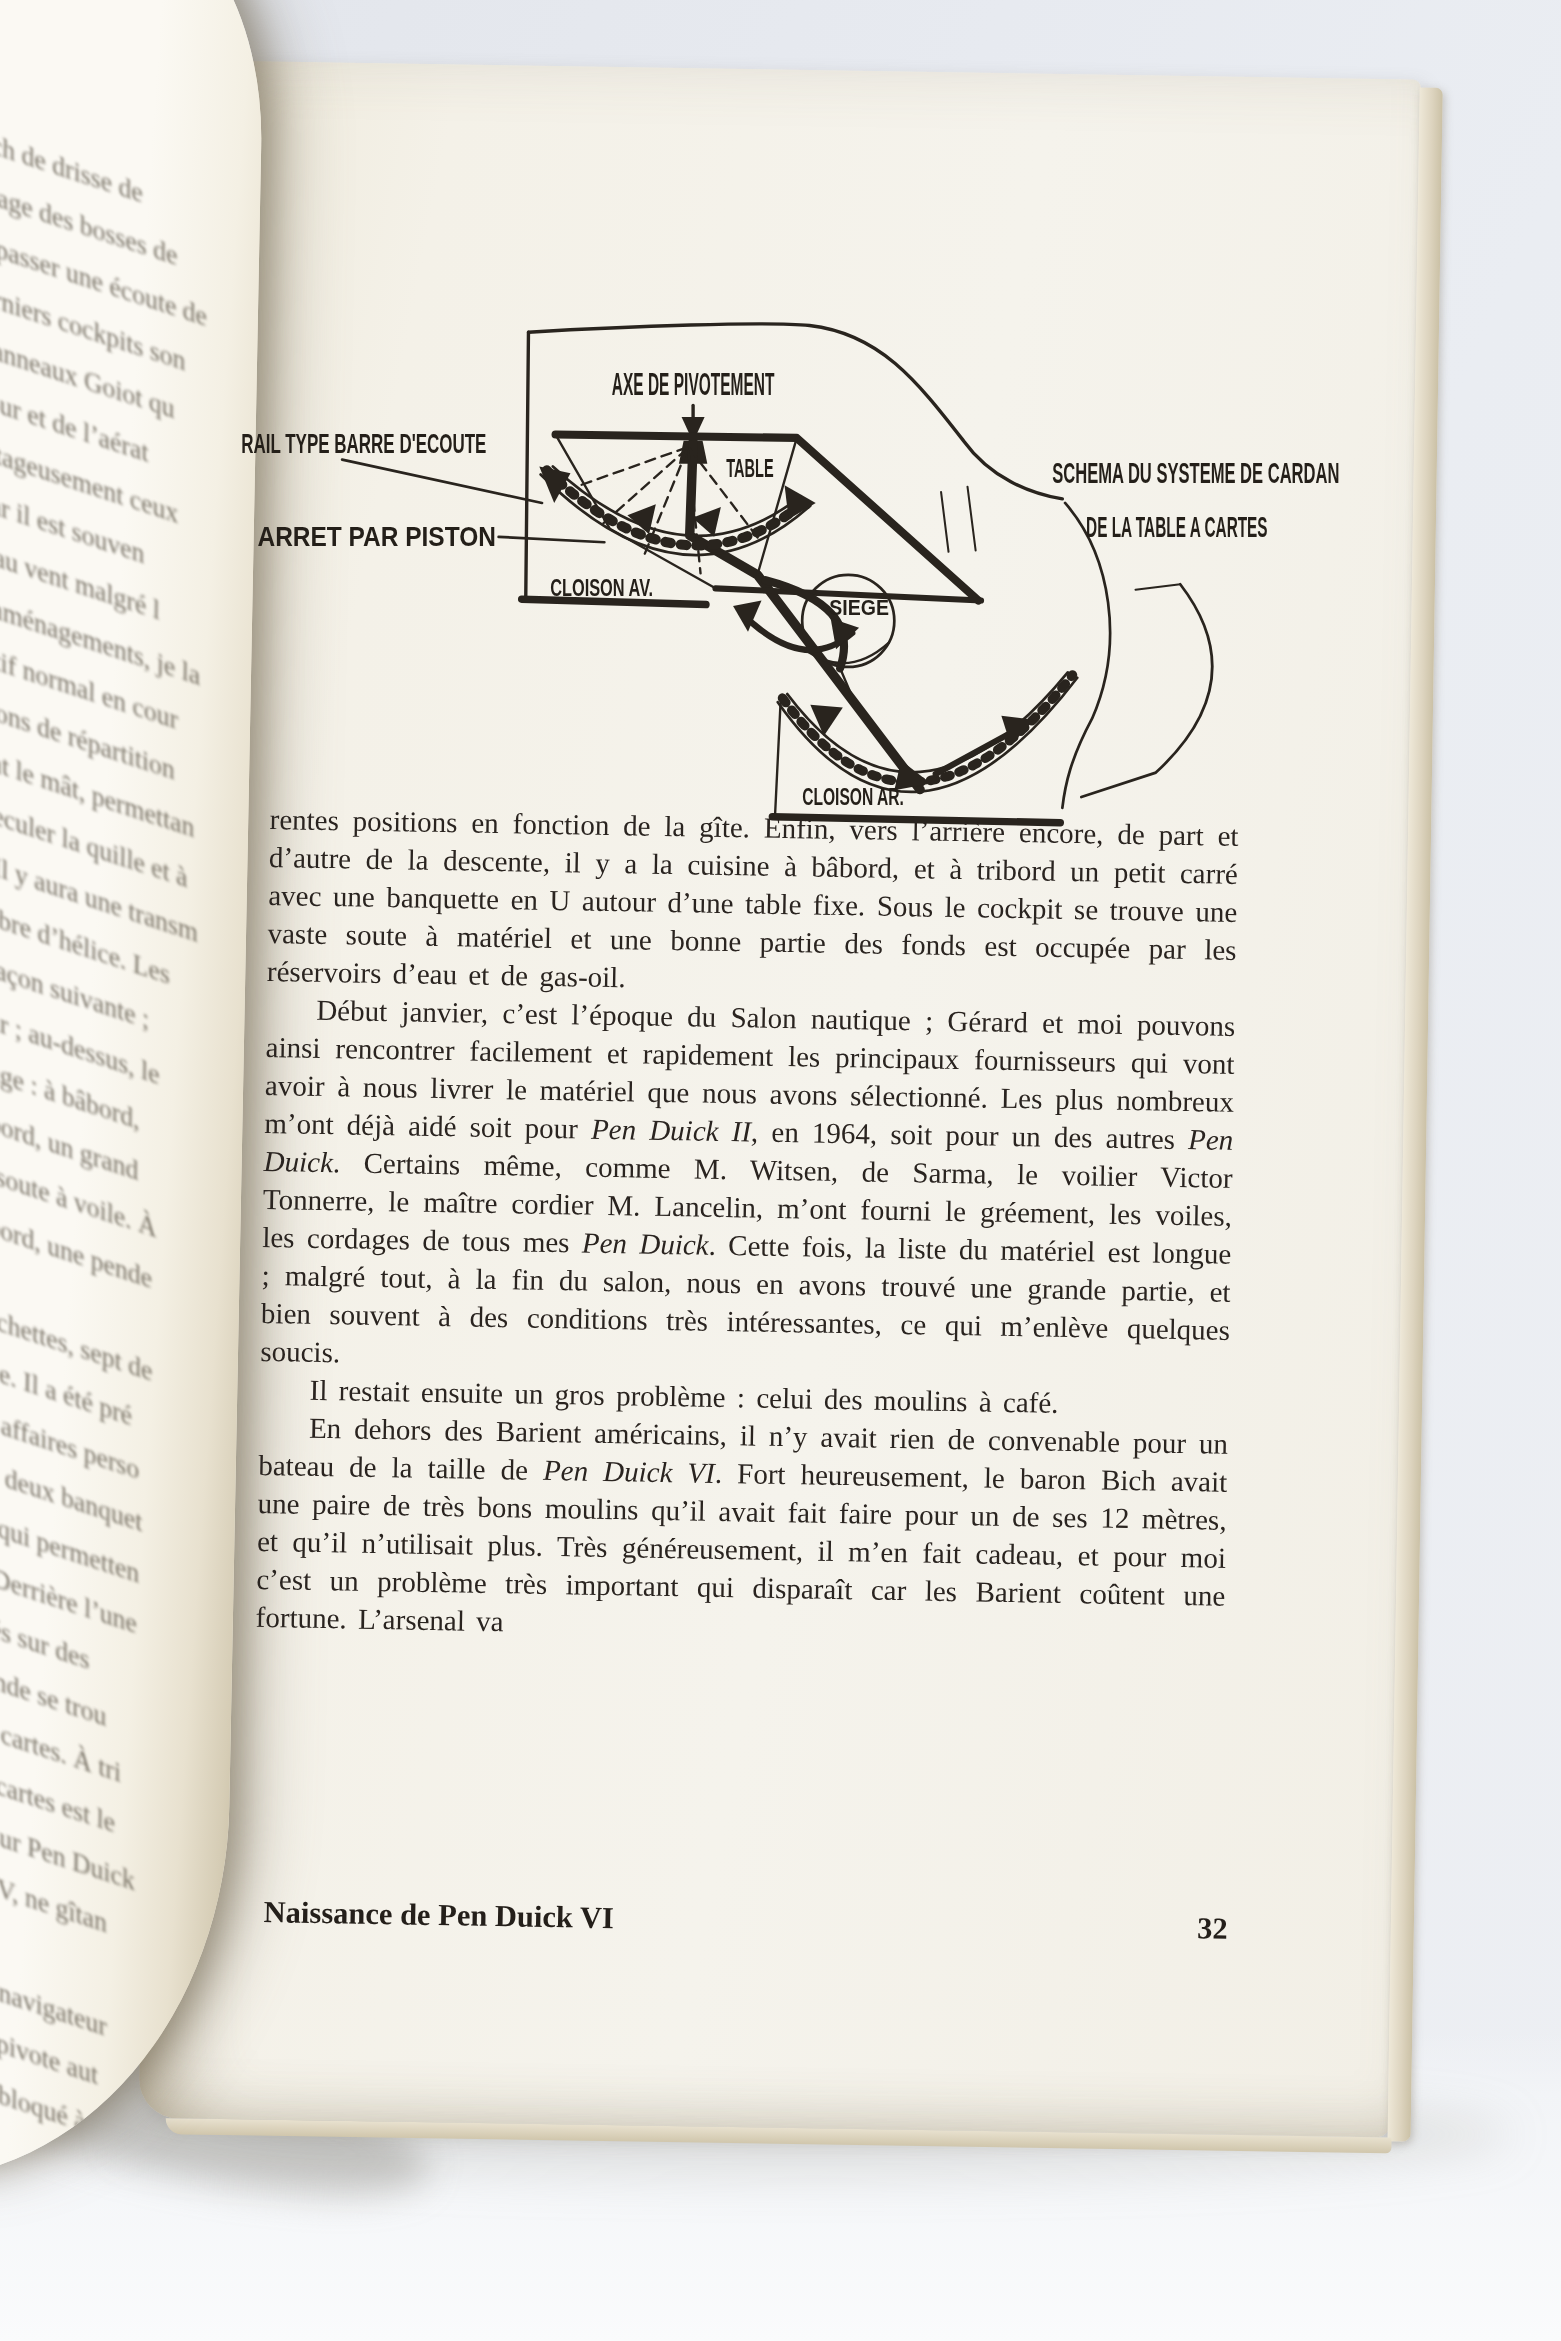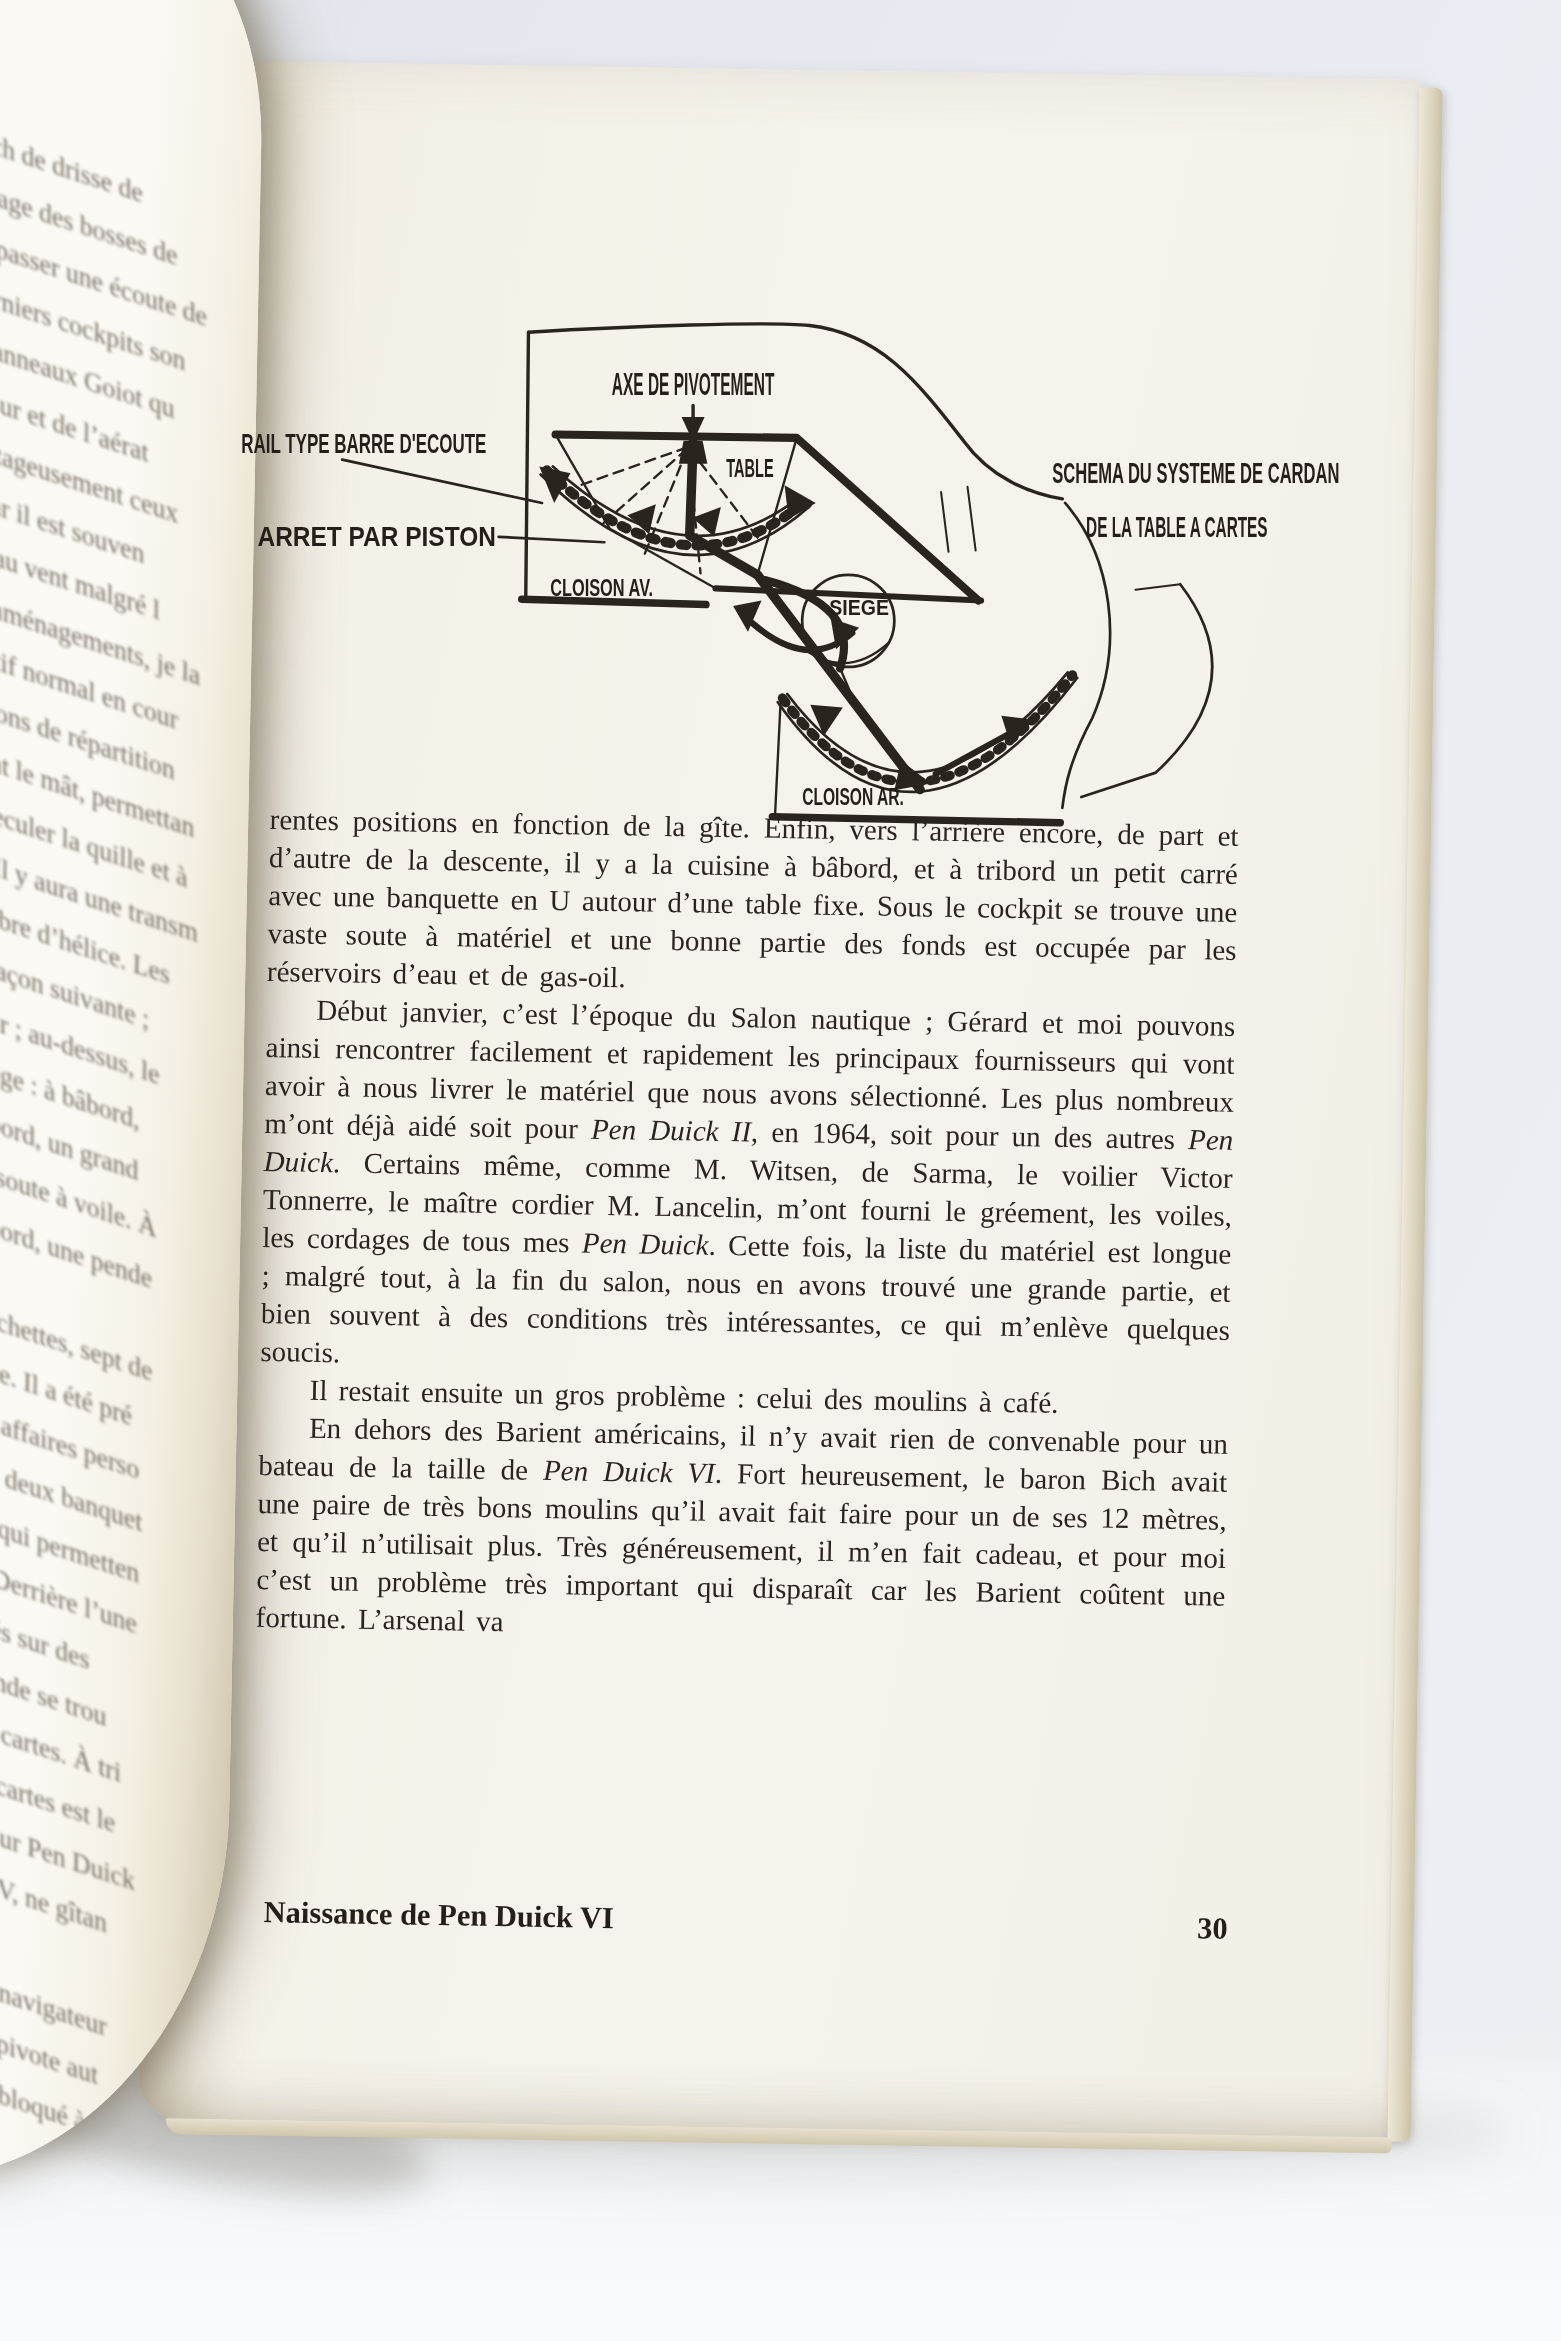--- a/index.html
+++ b/index.html
@@ -208,17 +208,17 @@
 
   <div class="body-text">
       <p class="para"><span>rentes positions en fonction de la gîte. Enfin, vers l’arrière encore, de part et d’autre de la descente, il y a la cuisine à bâbord, et à tribord un petit carré avec une banquette en U autour d’une table fixe. Sous le cockpit se trouve une vaste soute à matériel et une bonne partie des fonds est occupée par les réservoirs d’eau et de gas-oil.</span></p>
       <p class="para ind"><span>Début janvier, c’est l’époque du Salon nautique ; Gérard et moi pouvons ainsi rencontrer facilement et rapidement les principaux fournisseurs qui vont avoir à nous livrer le matériel que nous avons sélectionné. Les plus nombreux m’ont déjà aidé soit pour </span><span class="it">Pen Duick II</span><span>, en 1964, soit pour un des autres </span><span class="it">Pen Duick</span><span>. Certains même, comme M. Witsen, de Sarma, le voilier Victor Tonnerre, le maître cordier M. Lancelin, m’ont fourni le gréement, les voiles, les cordages de tous mes </span><span class="it">Pen Duick</span><span>. Cette fois, la liste du matériel est longue ; malgré tout, à la fin du salon, nous en avons trouvé une grande partie, et bien souvent à des conditions très intéressantes, ce qui m’enlève quelques soucis.</span></p>
       <p class="para ind"><span>Il restait ensuite un gros problème : celui des moulins à café.</span></p>
       <p class="para ind"><span>En dehors des Barient américains, il n’y avait rien de convenable pour un bateau de la taille de </span><span class="it">Pen Duick VI</span><span>. Fort heureusement, le baron Bich avait une paire de très bons moulins qu’il avait fait faire pour un de ses 12 mètres, et qu’il n’utilisait plus. Très généreusement, il m’en fait cadeau, et pour moi c’est un problème très important qui disparaît car les Barient coûtent une fortune. L’arsenal va</span></p>
     </div>
 
   <div class="footer">
     <span>Naissance de Pen Duick VI</span>
-    <span>30</span>
+    <span>32</span>
   </div>
 
 </div>
 
 
 </body></html>

